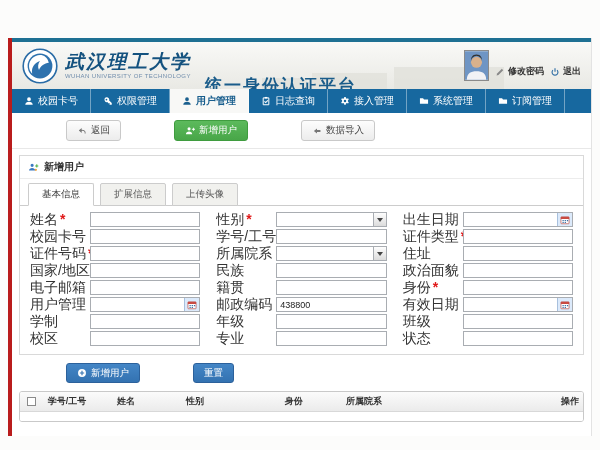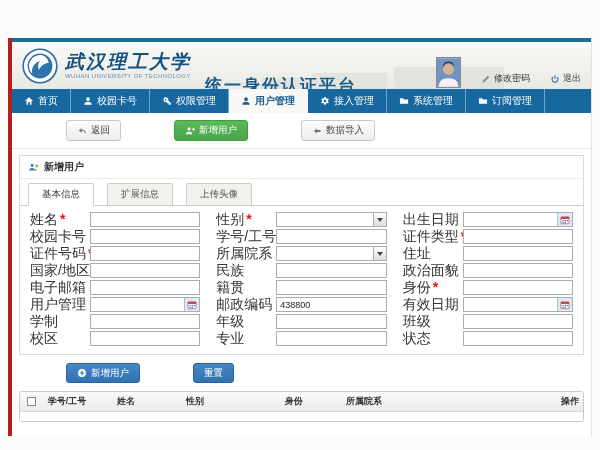--- a/index.html
+++ b/index.html
@@ -15,22 +15,22 @@
   .hdr { height:47px; background:linear-gradient(#f9f9f7,#e9e9e4); position:relative;
          display:flex; align-items:center; padding:0 10px; overflow:hidden; }
   .bld { position:absolute; bottom:0; background:#e0e0da; opacity:.75; }
   .logo { width:36px; height:36px; flex:none; position:relative; z-index:2; }
   .uni { margin-left:7px; position:relative; z-index:2; }
   .uni-cn { font-family:"DejaVu Serif",serif; font-style:italic; font-weight:bold;
             font-size:19px; line-height:1; color:#14527f; letter-spacing:2px; }
   .uni-en { font-size:6px; color:#6f8cab; letter-spacing:.4px; margin-top:2px; }
   .plat { font-size:17px; font-weight:bold; color:#1a5c8a; letter-spacing:2px;
           margin-left:14px; position:relative; z-index:2;margin-top:40px; }
-  .hdr-right { margin-left:auto; display:flex; align-items:flex-end; gap:20px;
-               height:100%; padding-bottom:1px; position:relative; z-index:2; }
+  .hdr-right { margin-left:auto; display:flex; align-items:flex-end; gap:6px;
+               height:100%; padding-bottom:8px; position:relative; z-index:2;font-weight:bold; }
   .avatar { width:25px; height:31px; border:1px solid #8a8a8a; display:block; }
   .hlink { font-size:9px; color:#333; display:flex; align-items:center; gap:3px;
            margin-bottom:3px; cursor:pointer; white-space:nowrap; }
 
   
   .nav { display:flex; background:#17689f; height:24px; font-size:10px; color:#fff; }
   .nav-item { display:flex; align-items:center; gap:4px; padding:0 12px;
               border-right:1px solid rgba(255,255,255,.4); cursor:pointer; white-space:nowrap; }
   .nav-item.active { background:#f8f8f6; color:#1a5f8e; font-weight:bold; }
   .nicon { display:flex; }
@@ -40,21 +40,21 @@
   .toolbar { padding:7px; border-bottom:1px solid #e8e8e8; display:flex; gap:6px; }
   .btn { font-size:9.5px; height:21px; display:inline-flex; align-items:center; gap:4px;
          padding:0 10px; border-radius:3px; border:1px solid #c9c9c9; cursor:pointer;
          background:linear-gradient(#fdfdfd,#ececec); color:#444; white-space:nowrap;margin-left:47px; }
   .btn.green { background:linear-gradient(#5cba5c,#48a648); border-color:#3f9c3f; color:#fff; }
   .btn.blue  { background:linear-gradient(#4486c6,#3372b1); border-color:#2c619b; color:#fff; height:20px; }
 
   .panel { margin:6px 7px 0; border:1px solid #d9d9d9; }
   .panel-title { display:flex; align-items:center; gap:5px; padding:4px 8px;
                  font-size:10px; font-weight:bold; color:#333; border-bottom:1px solid #ececec; }
-  .tabs { display:flex; gap:13px; padding:4px 8px 0; border-bottom:1px solid #ccc; }
+  .tabs { display:flex; gap:6px; padding:4px 8px 0; border-bottom:1px solid #ccc; }
   .tab { font-size:9.5px; padding:4px 13px; border:1px solid #ccc; margin-bottom:-1px;
          background:#f1f1ee; color:#555; border-radius:2px 2px 0 0; cursor:pointer; }
   .tab.active { background:#fff; color:#333; border-bottom-color:#fff; }
 
   .form { display:grid; grid-template-columns:1fr 1fr 1fr; column-gap:16px; row-gap:2px;
           padding:6px 10px 8px; }
   .field { display:flex; align-items:center; height:15px; }
   .flabel { width:60px; flex:none; font-size:14px; color:#333; white-space:nowrap; }
   .star { color:#e01919; font-style:normal; font-weight:bold; margin-left:2px; }
   .ctrl { flex:1; height:15px; border:1px solid #a9adb2; background:#fff;
@@ -125,48 +125,50 @@
         </span>
         <span>退出</span>
       </span>
     </div>
   </div>
 
   <div class="nav">
       <div class="nav-item">
         <span class="nicon">
           <svg width="10" height="10" viewBox="0 0 16 16">
-            <path fill="currentColor" d="M8 2l6.5 6H12v6H9.5v-4h-3v4H4V8H1.5z"></path>
-          </svg>
-        </span>
-        <span>首页</span>
-      </div>
-      <div class="nav-item">
-        <span class="nicon">
-          <svg width="10" height="10" viewBox="0 0 16 16">
             <path fill="currentColor" d="M8 2a3 3 0 1 1 0 6 3 3 0 0 1 0-6zm-6 12c0-3.3 3-5 6-5s6 1.7 6 5z"></path>
           </svg>
         </span>
         <span>校园卡号</span>
       </div>
       <div class="nav-item">
         <span class="nicon">
           <svg width="10" height="10" viewBox="0 0 16 16">
             <path fill="currentColor" d="M6 2a4 4 0 0 1 3.9 5l4.1 4.1V14h-3l-.8-.8.7-1-1-.9-1 .7-1.3-2.2A4 4 0 1 1 6 2zM5.5 4.3a1.4 1.4 0 1 0 0 2.8 1.4 1.4 0 0 0 0-2.8z"></path>
           </svg>
         </span>
         <span>权限管理</span>
       </div>
       <div class="nav-item active">
         <span class="nicon">
           <svg width="10" height="10" viewBox="0 0 16 16">
             <path fill="currentColor" d="M8 2a3 3 0 1 1 0 6 3 3 0 0 1 0-6zm-6 12c0-3.3 3-5 6-5s6 1.7 6 5z"></path>
           </svg>
         </span>
         <span>用户管理</span>
+      </div>
+      <div class="nav-item">
+        <span class="nicon">
+          <svg width="10" height="10" viewBox="0 0 16 16">
+            <path fill="none" stroke="currentColor" stroke-width="1.6" d="M3.5 3h9v11h-9z"></path>
+            <path fill="none" stroke="currentColor" stroke-width="1.8" d="M5.5 8.5l2 2 3.5-3.5"></path>
+            <path fill="currentColor" d="M6 1.5h4V4H6z"></path>
+          </svg>
+        </span>
+        <span>日志查询</span>
       </div>
       <div class="nav-item">
         <span class="nicon">
           <svg width="10" height="10" viewBox="0 0 16 16">
             <path fill="currentColor" d="M6.8 1.5h2.4l.3 1.9a5 5 0 0 1 1.6.9l1.8-.7 1.2 2-1.5 1.2a5 5 0 0 1 0 1.9l1.5 1.2-1.2 2-1.8-.7a5 5 0 0 1-1.6.9l-.3 1.9H6.8l-.3-1.9a5 5 0 0 1-1.6-.9l-1.8.7-1.2-2 1.5-1.2a5 5 0 0 1 0-1.9L1.9 5.6l1.2-2 1.8.7a5 5 0 0 1 1.6-.9z"></path>
             <circle cx="8" cy="8" r="2" fill="#17689f"></circle>
           </svg>
         </span>
         <span>接入管理</span>
       </div>

